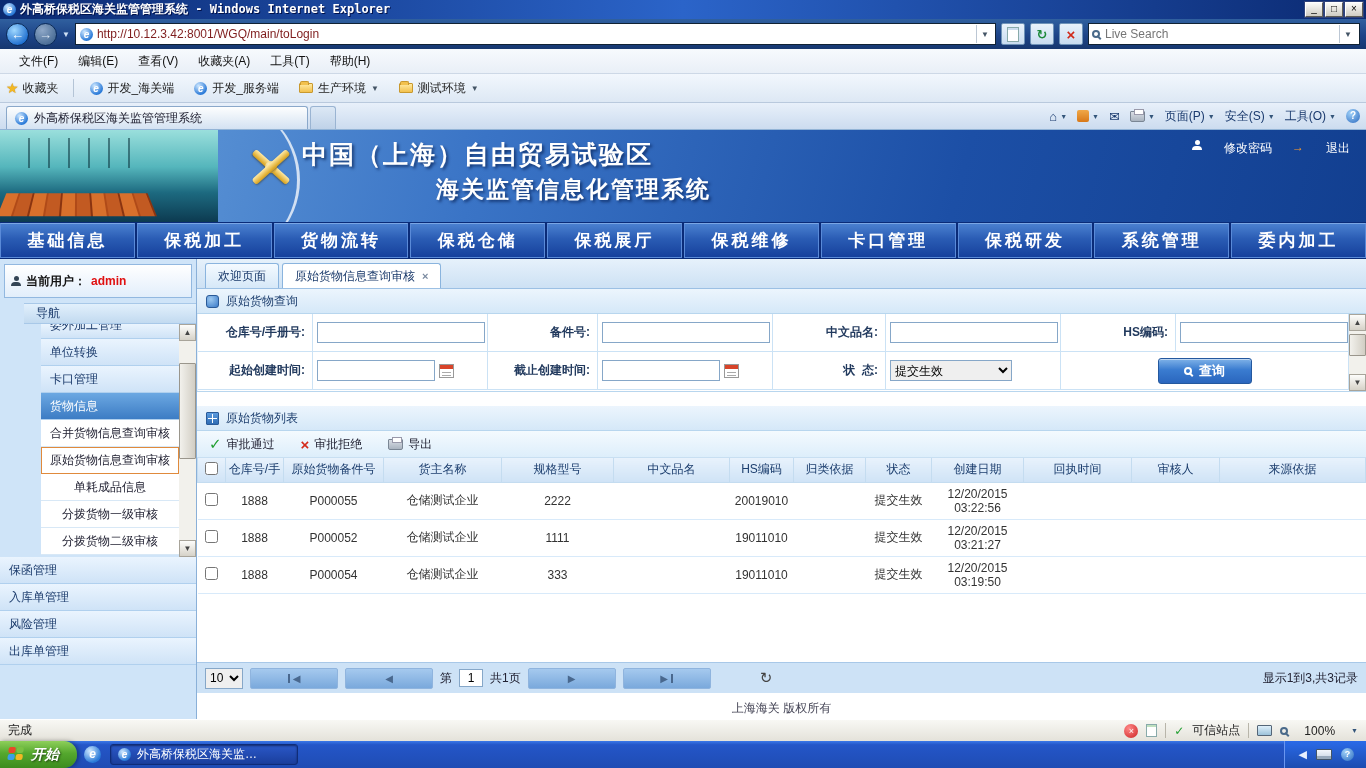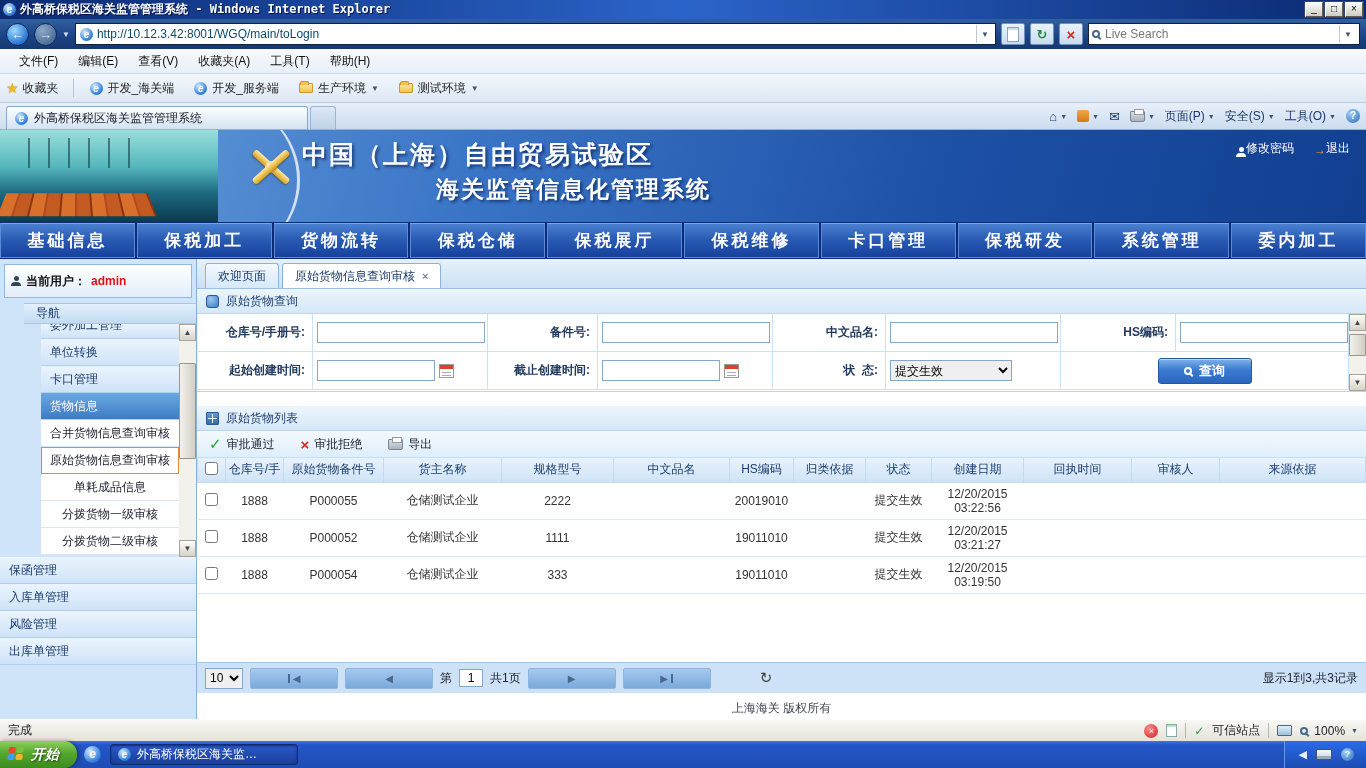--- a/index.html
+++ b/index.html
@@ -14,21 +14,21 @@
   .winbtns { display:flex; gap:2px; }
   .winbtn { width:18px; height:15px; background:linear-gradient(180deg,#fbfbf8,#cfccc3); border:1px solid #fff; border-right-color:#5f5d56; border-bottom-color:#5f5d56; outline:1px solid #30437a; font-size:10px; line-height:12px; text-align:center; color:#000; }
 
   
   .addrbar { height:30px; flex:0 0 30px; background:linear-gradient(180deg,#30609f 0%,#1d4488 55%,#16376f 100%); display:flex; align-items:center; padding:0 6px; gap:5px; }
   .navcirc { width:23px; height:23px; border-radius:50%; border:1px solid #0a2a58; display:flex; align-items:center; justify-content:center; color:#fff; font-weight:bold; font-size:13px; }
   .navcirc.back { background:radial-gradient(circle at 35% 30%,#9fd8ff,#1f6fd0 75%); }
   .navcirc.fwd { background:radial-gradient(circle at 35% 30%,#8fa8c8,#4a6d96 75%); color:#dbe6f2; }
   .tinydrop { color:#cfe0f4; font-size:8px; }
   .urlbox { flex:1; height:22px; background:#fff; border:1px solid #123; display:flex; align-items:center; padding:0 2px 0 4px; gap:4px; }
-  .urlbox input { flex:1; border:none; outline:none; font-size:12px; color:#0c4a6e; font-family:"Liberation Sans",sans-serif; }
+  .urlbox input { flex:1; border:none; outline:none; font-size:12px; color:#7f1d1d; font-family:"Liberation Sans",sans-serif; }
   .urldrop { width:17px; height:18px; border-left:1px solid #bcc7d4; display:flex; align-items:center; justify-content:center; color:#456; font-size:8px; }
   .abtn { width:24px; height:22px; border-radius:2px; background:linear-gradient(180deg,#e9f2fb,#c8dcf0); border:1px solid #6f93b8; display:flex; align-items:center; justify-content:center; font-size:13px; }
   .abtn.go::before { content:""; width:10px; height:13px; background:#fff; border:1px solid #8aa; box-shadow:inset 0 2px 0 #cde; }
   .abtn.refresh { color:#1d8a3a; font-weight:bold; }
   .abtn.stop { color:#d02a1a; font-weight:bold; font-size:15px; }
   .searchbox { width:272px; height:22px; background:#fff; border:1px solid #123; display:flex; align-items:center; padding:0 3px; gap:5px; }
   .searchbox input { flex:1; border:none; outline:none; font-size:12px; color:#888; font-family:"Liberation Sans",sans-serif; }
   .mag { width:8px; height:8px; border:2px solid #4a6a8a; border-radius:50%; position:relative; flex:0 0 auto; }
   .mag::after { content:""; position:absolute; width:2px; height:5px; background:#4a6a8a; right:-2px; bottom:-4px; transform:rotate(-45deg); }
   .mag.white { border-color:#fff; } .mag.white::after { background:#fff; }
@@ -67,21 +67,21 @@
   .bimg::after { content:""; position:absolute; top:8px; left:10px; width:120px; height:30px; background:repeating-linear-gradient(90deg,transparent 0 18px,rgba(10,50,60,.55) 18px 20px); }
   .bcurve { position:absolute; left:140px; top:-30px; width:160px; height:160px; border-radius:50%; border-right:3px solid rgba(255,255,255,.75); }
   .emblem { position:absolute; left:248px; top:16px; width:46px; height:42px; }
   .emblem::before,.emblem::after { content:""; position:absolute; left:50%; top:50%; width:46px; height:7px; border-radius:3px; background:linear-gradient(180deg,#ffeaa6,#d8a018); box-shadow:0 1px 2px rgba(60,40,0,.5); }
   .emblem::before { transform:translate(-50%,-50%) rotate(42deg); }
   .emblem::after { transform:translate(-50%,-50%) rotate(-42deg); }
   .emblemdot { position:absolute; left:50%; top:50%; width:12px; height:12px; margin:-6px 0 0 -6px; border-radius:50%; background:radial-gradient(circle at 35% 30%,#fff4c8,#d8a018); }
   .bt1 { position:absolute; left:302px; top:8px; color:#fff; font-size:25px; font-weight:bold; letter-spacing:2px; text-shadow:2px 2px 3px rgba(5,30,80,.7); }
   .bt2 { position:absolute; left:436px; top:44px; color:#fff; font-size:23px; font-weight:bold; letter-spacing:2px; text-shadow:2px 2px 3px rgba(5,30,80,.7); }
   .blinks { position:absolute; right:16px; top:10px; display:flex; gap:20px; }
-  .blink { display:flex; align-items:flex-end; gap:0; color:#fff; }
+  .blink { display:flex; align-items:flex-start; gap:22px; color:#fff; }
   .personico { width:10px; height:10px; position:relative; }
   .personico::before { content:""; position:absolute; left:3px; top:0; width:5px; height:5px; border-radius:50%; background:#fff; }
   .personico::after { content:""; position:absolute; left:0; bottom:0; width:10px; height:4px; border-radius:4px 4px 0 0; background:#fff; }
   .logoutarrow { color:#ff9c2a; font-weight:bold; }
 
   
   .mainnav { height:37px; flex:0 0 37px; background:#0a2b78; display:flex; gap:2px; padding:1px 0; }
   .navbtn { flex:1; display:flex; align-items:center; justify-content:center; color:#fff; font-size:17px; font-weight:bold; letter-spacing:3px; background:linear-gradient(180deg,#4a80d0 0%,#2a5cb4 45%,#16409c 100%); border:1px solid #5a8ad8; border-top-color:#7aa6e4; }
 
   
@@ -161,21 +161,21 @@
   .cfooter { flex:0 0 26px; text-align:center; padding-top:7px; color:#445; }
 
   
   .statusbar { height:22px; flex:0 0 22px; background:linear-gradient(180deg,#f8f8f4,#e4e2da); border-top:1px solid #fff; display:flex; align-items:center; padding:0 8px; gap:8px; color:#222; }
   .sb-spacer { flex:1; }
   .sbsep { width:1px; height:15px; background:#b8b5aa; }
   .sbred { width:14px; height:14px; border-radius:50%; background:radial-gradient(circle at 35% 30%,#f88,#c22); color:#fff; font-size:9px; line-height:14px; text-align:center; }
   .sbpage { width:11px; height:13px; background:#fff; border:1px solid #8aa; box-shadow:inset 0 2px 0 #bfe0bf; }
   .sbcheck { color:#1f9e2f; font-weight:bold; }
   .sbmon { width:15px; height:11px; border:1px solid #567; background:linear-gradient(180deg,#dff0fa,#9cc2da); border-radius:1px; }
-  .sbzoom { display:flex; align-items:center; gap:6px; }
+  .sbzoom { display:flex; align-items:center; gap:16px; }
 
   
   .taskbar2 { height:27px; flex:0 0 27px; background:linear-gradient(180deg,#3a78e8 0%,#2456c8 14%,#1f4cb4 100%); display:flex; align-items:stretch; }
   .startbtn { display:flex; align-items:center; gap:6px; padding:0 18px 0 8px; background:linear-gradient(180deg,#8ecf5a 0%,#55a82e 45%,#3d8c1e 100%); border-radius:0 13px 13px 0; box-shadow:2px 0 4px rgba(0,0,0,.35); color:#fff; font-weight:bold; font-size:14px; font-style:italic; text-shadow:1px 1px 2px rgba(0,0,0,.55); }
   .flag { width:17px; height:15px; display:grid; grid-template-columns:7px 7px; grid-template-rows:6px 6px; gap:1px; transform:skewX(-8deg); }
   .flag i { border-radius:2px; display:block; }
   .flag i:nth-child(1){ background:#e8482a; } .flag i:nth-child(2){ background:#7ac143; }
   .flag i:nth-child(3){ background:#3aa0e8; } .flag i:nth-child(4){ background:#f2b824; }
   .qlaunch { display:flex; align-items:center; padding:0 7px; gap:6px; }
   .taskbtn { margin:3px 2px; width:188px; display:flex; align-items:center; gap:6px; padding:0 7px; background:linear-gradient(180deg,#2a58c8,#1a3e9c); border:1px solid #0f2c78; border-radius:3px; color:#fff; box-shadow:inset 0 1px 2px rgba(0,0,20,.5); overflow:hidden; white-space:nowrap; }

